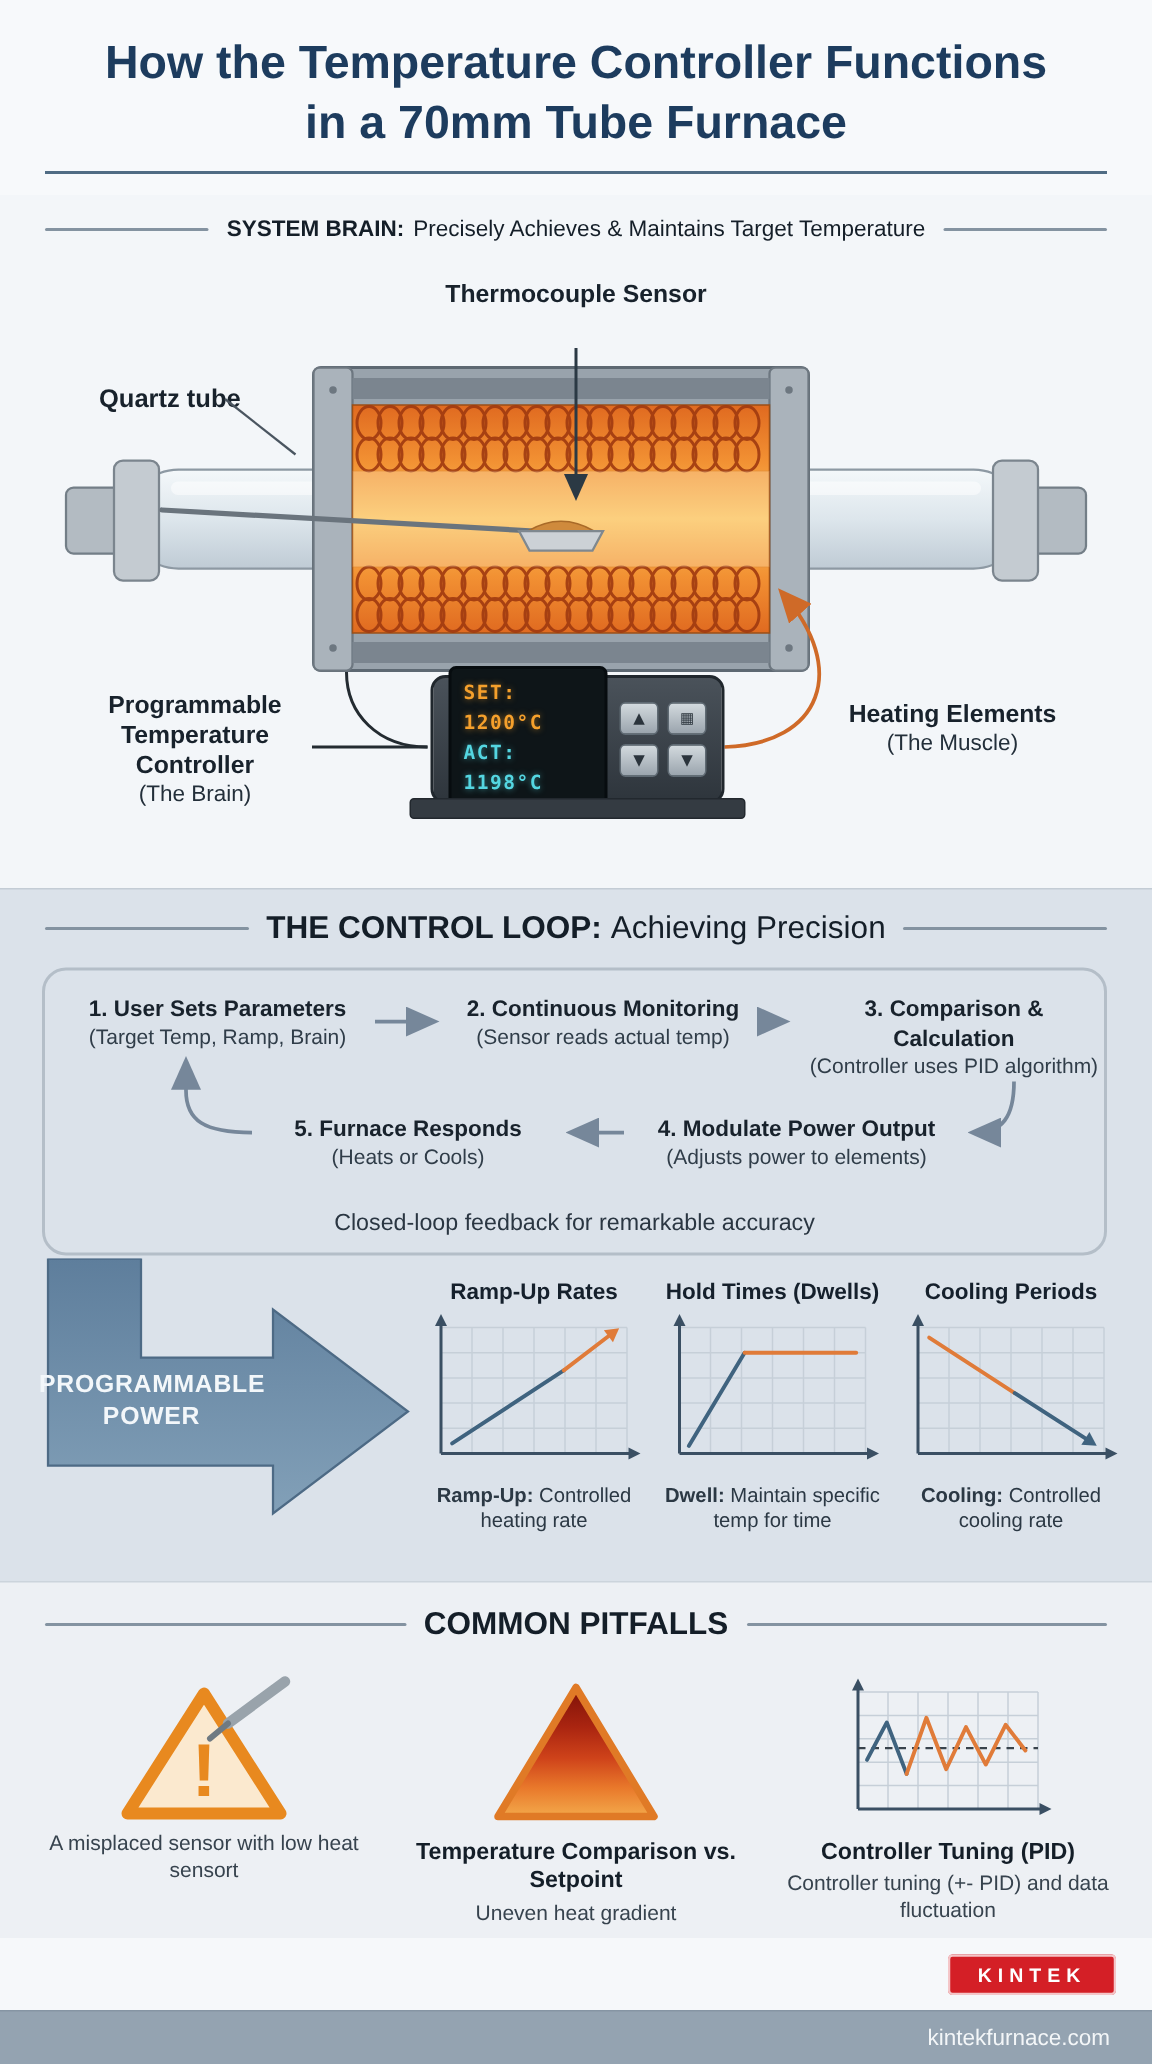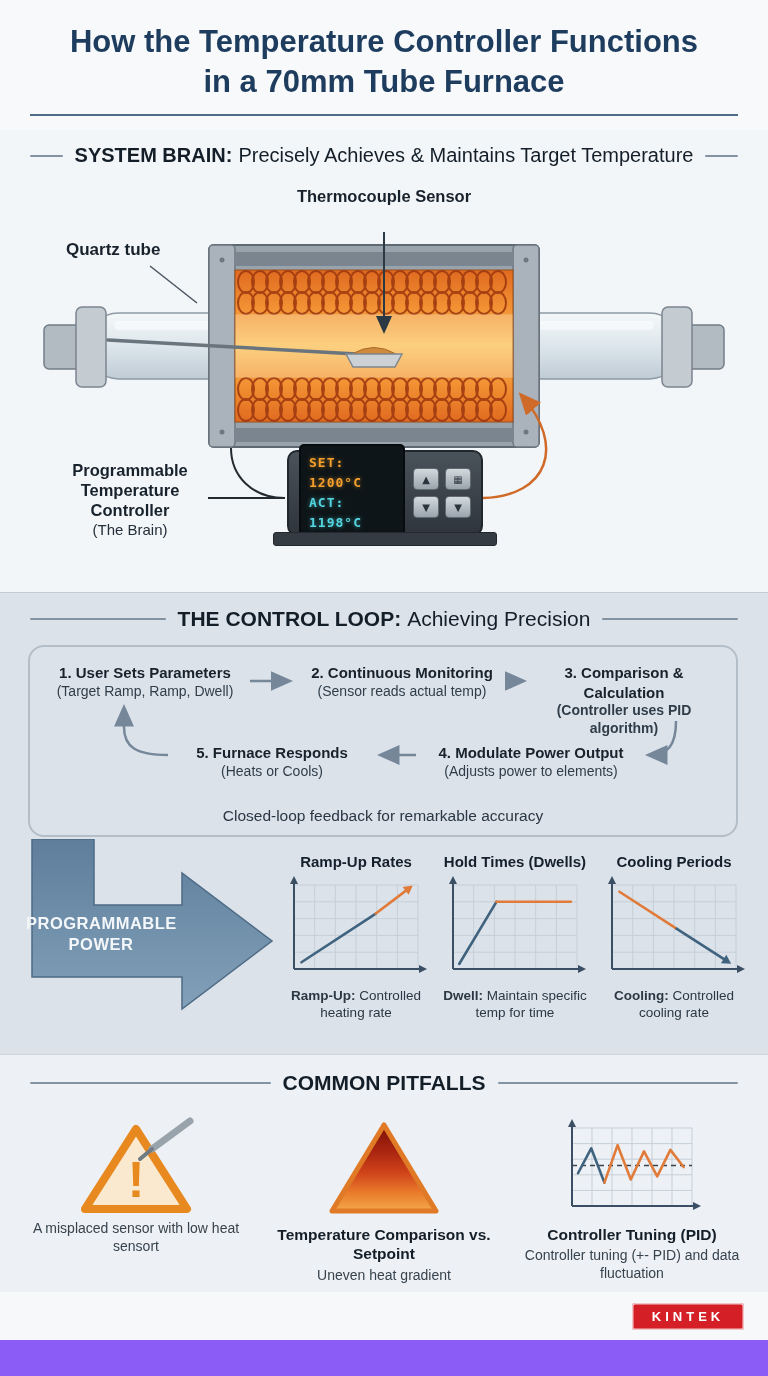--- a/index.html
+++ b/index.html
@@ -101,29 +101,29 @@
   <section class="sec-header">
     <h1 class="main-title">
       <span>How the Temperature Controller Functions</span><br>
       <span>in a 70mm Tube Furnace</span>
     </h1>
     <div class="title-divider"></div>
   </section>
 
   <section class="sec-brain">
     <div class="sec-heading brain-heading">
-      <span class="h-text" style="font-size:20px;">
+      <span class="h-text" style="font-size:15px;">
         <span class="h-strong">SYSTEM BRAIN:</span><span class="h-rest">Precisely Achieves &amp; Maintains Target Temperature</span>
       </span>
     </div>
 
     <div class="float-label thermo-label">
       <b>Thermocouple Sensor</b>
     </div>
-    <div class="quartz-label float-label" style="text-align:left;">Quartz tube</div>
+    <div class="quartz-label float-label" style="text-align:left;margin-top:16px;">Quartz tube</div>
 
     <svg class="furnace-svg" width="700" height="262" viewBox="0 0 700 262">
       <defs>
         <linearGradient id="tubeG" x1="0" y1="0" x2="0" y2="1">
           <stop offset="0" stop-color="#f4f8fa"></stop>
             <stop offset="0.5" stop-color="#dde6ec"></stop>
             <stop offset="1" stop-color="#bfcbd5"></stop>
         </linearGradient>
         <linearGradient id="furnG" x1="0" y1="0" x2="0" y2="1">
           <stop offset="0" stop-color="#e06a20"></stop>
@@ -276,39 +276,43 @@
           <button class="ctrl-btn">▼</button>
         </div>
       </div>
       <div class="ctrl-base"></div>
     </div>
 
     <div class="float-label ctrl-label">
       <b>Programmable Temperature Controller</b>
       <span class="sub">(The Brain)</span>
     </div>
+    <div class="float-label heat-label">
+      <b>Heating Elements</b>
+      <span class="sub">(The Muscle)</span>
+    </div>
   </section>
 
   <section class="sec-loop">
     <div class="sec-heading loop-heading">
       <span class="h-text" style="font-size:21px;">
         <span class="h-strong">THE CONTROL LOOP:</span><span class="h-rest">Achieving Precision</span>
       </span>
     </div>
 
     <div class="loop-box">
       <div class="step" style="left:16px;top:16px;width:198px;">
         <b>1. User Sets Parameters</b>
-        <span class="desc">(Target Ramp, Ramp, Dwell)</span>
+        <span class="desc">(Target Temp, Ramp, Brain)</span>
       </div>
       <div class="step" style="left:270px;top:16px;width:204px;">
         <b>2. Continuous Monitoring</b>
         <span class="desc">(Sensor reads actual temp)</span>
       </div>
-      <div class="step" style="left:496px;top:16px;width:196px;font-weight:bold;">
+      <div class="step" style="left:508px;top:16px;width:196px;">
         <b>3. Comparison &amp; Calculation</b>
         <span class="desc">(Controller uses PID algorithm)</span>
       </div>
       <div class="step" style="left:392px;top:96px;width:218px;">
         <b>4. Modulate Power Output</b>
         <span class="desc">(Adjusts power to elements)</span>
       </div>
       <div class="step" style="left:142px;top:96px;width:200px;">
         <b>5. Furnace Responds</b>
         <span class="desc">(Heats or Cools)</span>
@@ -496,14 +500,17 @@
         <div class="pit-title">Controller Tuning (PID)</div>
         <div class="pit-desc">Controller tuning (+- PID) and data fluctuation</div>
       </div>
 
     </div>
   </section>
 
   <section class="sec-cta">
     <div class="brand-logo">KINTEK</div>
   </section>
+  <section class="sec-bar">
+    <div class="site-text">kintekfurnace.com</div>
+  </section>
 
 </div>
 
 </body></html>

